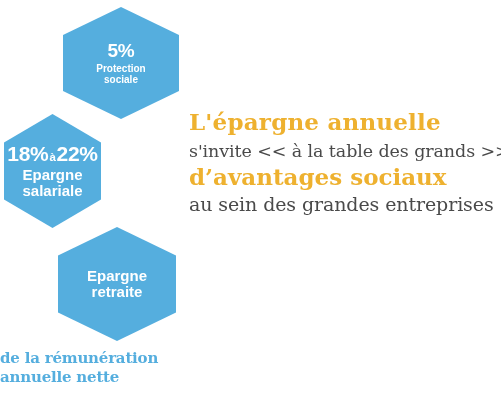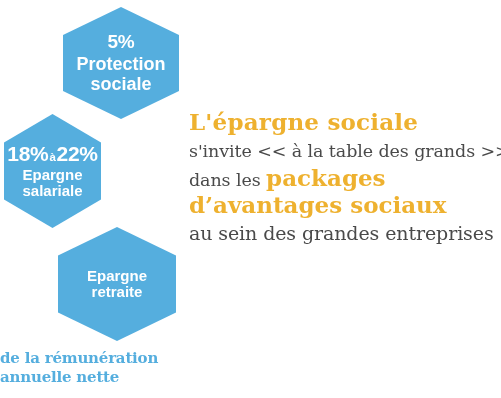--- a/index.html
+++ b/index.html
@@ -60,21 +60,21 @@
 
   .hex-sep {
     font-size: 0.55em;
     font-weight: bold;
     vertical-align: baseline;
     padding: 0 1px;
   }
 
   .hex-label {
     font-weight: bold;
-    font-size: 18px;
+    font-size: 10px;
     line-height: 1.08;
     white-space: pre-line;
   }
   .hex-2 .hex-label,
   .hex-3 .hex-label { font-size: 15px; }
 
   
   .caption {
     position: absolute;
     left: 0;
@@ -170,27 +170,24 @@
 retraite</div>
     </div>
 
   </div>
 
   <div class="caption">de la rémunération
 annuelle nette</div>
 
   <div class="headline-block">
 
-    <div class="hl-title hl-line">L'épargne  sociale</div>
+    <div class="hl-title hl-line">L'épargne  annuelle</div>
 
     <div class="hl-sub hl-line">s'invite &lt;&lt; à  la table des grands &gt;&gt;</div>
 
-    <div class="hl-line-mixed">
-      <span class="hl-sub">dans les </span><span class="hl-accent">packages</span>
-    </div>
 
     <div class="hl-line-accent-only">
       <span class="hl-accent">d’avantages sociaux</span>
     </div>
 
     <div class="hl-last">au sein  des grandes entreprises</div>
 
   </div>
 
 </div>

